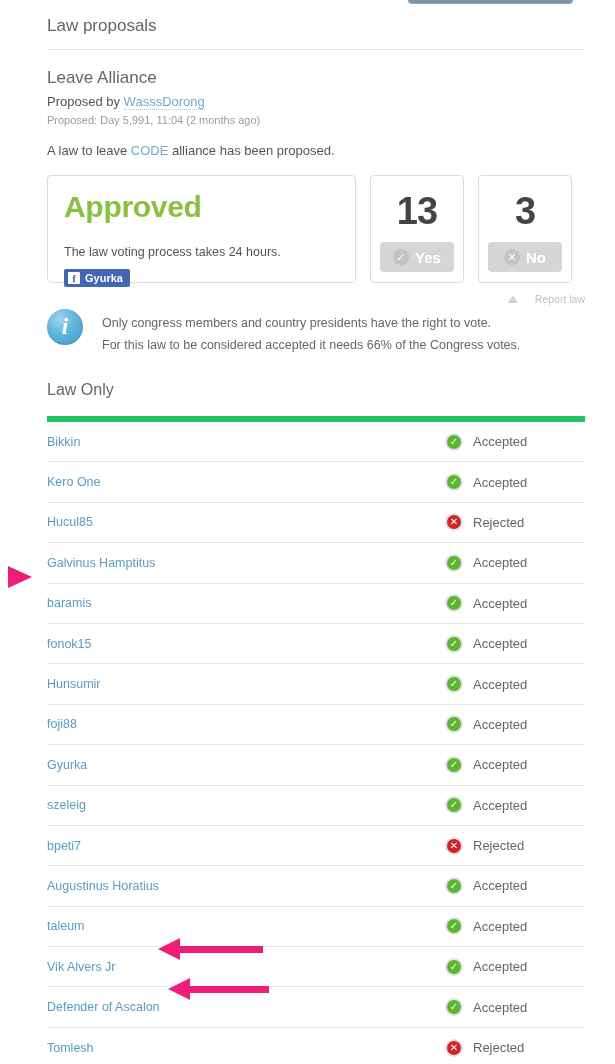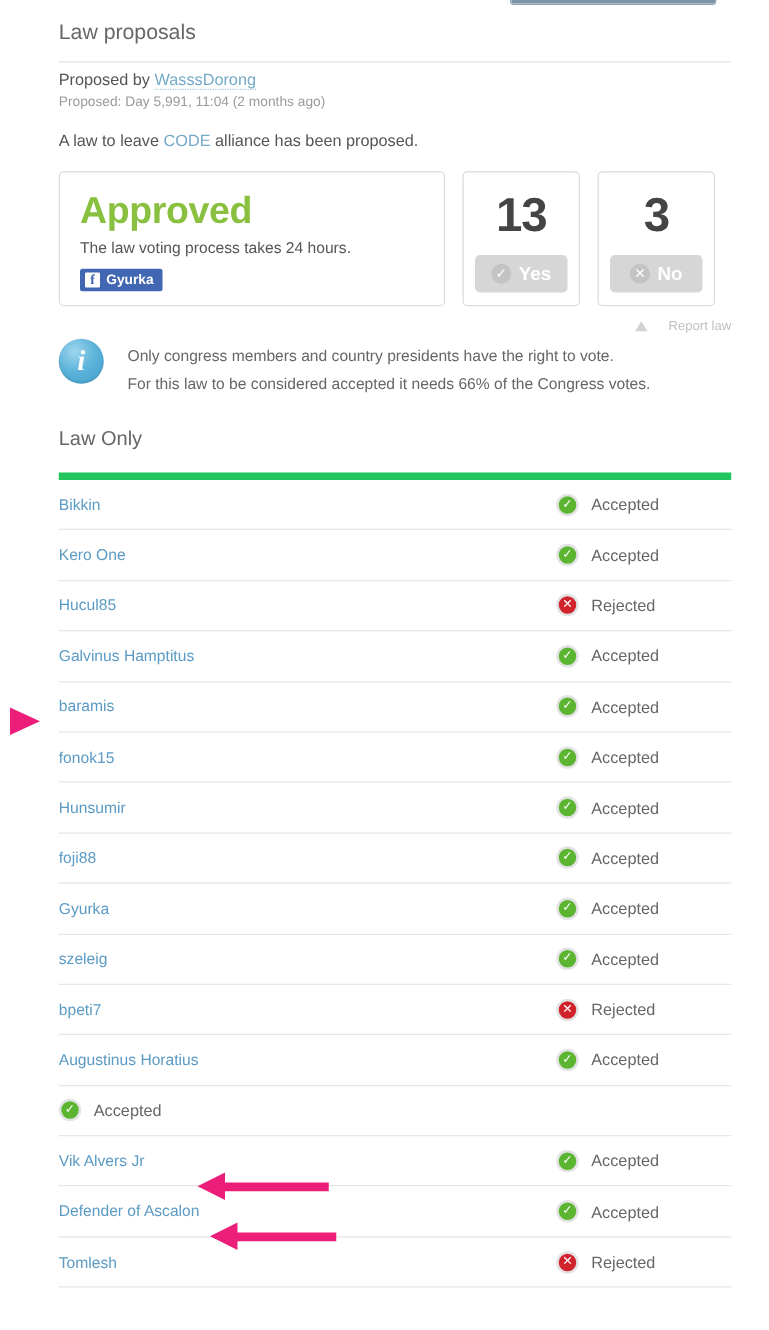--- a/index.html
+++ b/index.html
@@ -117,21 +117,21 @@
   .approved-word {
     font-size: 30px;
     font-weight: bold;
     color: #8ac03f;
     line-height: 34px;
     letter-spacing: -0.3px;
   }
   .approved-sub {
     font-size: 12.5px;
     color: #555;
-    margin-top: 4px;
+    margin-top: 20px;
     line-height: 16px;
   }
   .fb-share {
     margin-top: 9px;
     display: inline-flex;
     align-items: center;
     height: 18px;
     background: #4267b2;
     border-radius: 2px;
     padding: 0 7px 0 4px;
@@ -327,20 +327,21 @@
 </head>
 <body>
 
 <div class="top-cut-button"></div>
 
 <div class="page">
 
   <h2 class="section-title">Law proposals</h2>
   <div class="hr"></div>
 
+  <h3 class="law-title">Leave Alliance</h3>
 
   <div class="proposed-by">
     <span>Proposed by </span><a href="#">WasssDorong</a>
   </div>
   <div class="proposed-meta">Proposed: Day 5,991, 11:04 (2 months ago)</div>
 
   <div class="law-desc">
     <span>A law to leave </span><a href="#">CODE</a><span> alliance has been proposed.</span>
   </div>
 
@@ -466,20 +467,21 @@
         </div>
       </div>
       <div class="vote-row">
         <a class="voter-name" href="#">Augustinus Horatius</a>
         <div class="vote-status">
           <span class="st-ico ok">✓</span>
           <span class="st-label">Accepted</span>
         </div>
       </div>
       <div class="vote-row">
+        <a class="voter-name" href="#">taleum</a>
         <div class="vote-status">
           <span class="st-ico ok">✓</span>
           <span class="st-label">Accepted</span>
         </div>
       </div>
       <div class="vote-row">
         <a class="voter-name" href="#">Vik Alvers Jr</a>
         <div class="vote-status">
           <span class="st-ico ok">✓</span>
           <span class="st-label">Accepted</span>

